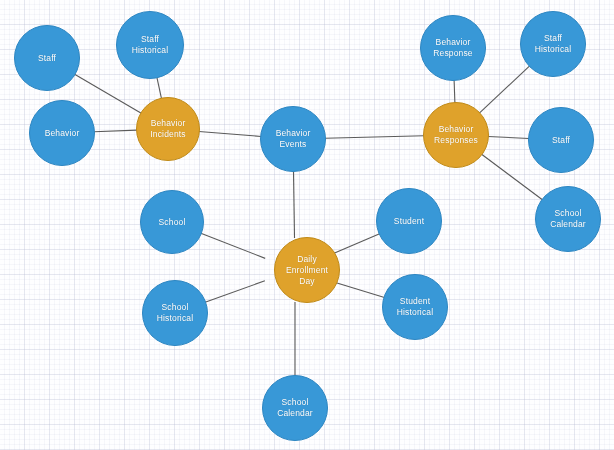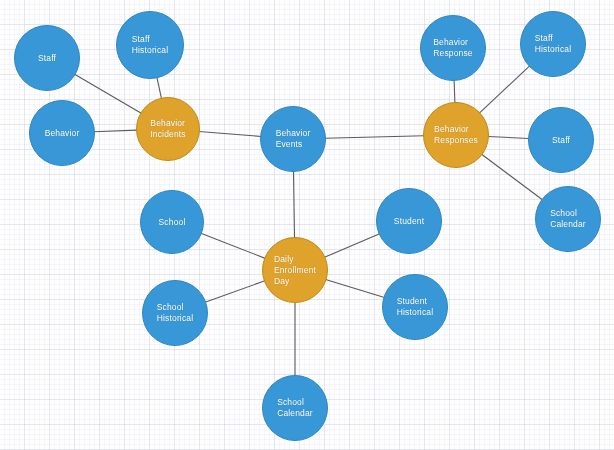--- a/index.html
+++ b/index.html
@@ -29,21 +29,21 @@
     height: 450px;
     pointer-events: none;
   }
   .node {
     position: absolute;
     border-radius: 50%;
     box-sizing: border-box;
     display: flex;
     align-items: center;
     justify-content: center;
-    text-align: left;
+    text-align: center;
     color: #ffffff;
     font-size: 8.5px;
     line-height: 11px;
     letter-spacing: 0.15px;
     text-shadow: 0 0 1px rgba(0,0,0,0.22);
     cursor: pointer;
   }
   .node.blue {
     background: #3898d7;
     border: 1px solid #2d86c2;
@@ -109,21 +109,21 @@
       </div>
       <div class="node blue" style="left: 535px; top: 186px; width: 66px; height: 66px;">
         <span class="node-label">School<br>Calendar</span>
       </div>
       <div class="node blue" style="left: 140px; top: 190px; width: 64px; height: 64px;">
         <span class="node-label">School</span>
       </div>
       <div class="node blue" style="left: 376px; top: 188px; width: 66px; height: 66px;">
         <span class="node-label">Student</span>
       </div>
-      <div class="node orange" style="left: 262px; top: 237px; width: 66px; height: 66px;">
+      <div class="node orange" style="left: 274px; top: 237px; width: 66px; height: 66px;">
         <span class="node-label">Daily<br>Enrollment<br>Day</span>
       </div>
       <div class="node blue" style="left: 142px; top: 280px; width: 66px; height: 66px;">
         <span class="node-label">School<br>Historical</span>
       </div>
       <div class="node blue" style="left: 382px; top: 274px; width: 66px; height: 66px;">
         <span class="node-label">Student<br>Historical</span>
       </div>
       <div class="node blue" style="left: 262px; top: 375px; width: 66px; height: 66px;">
         <span class="node-label">School<br>Calendar</span>

